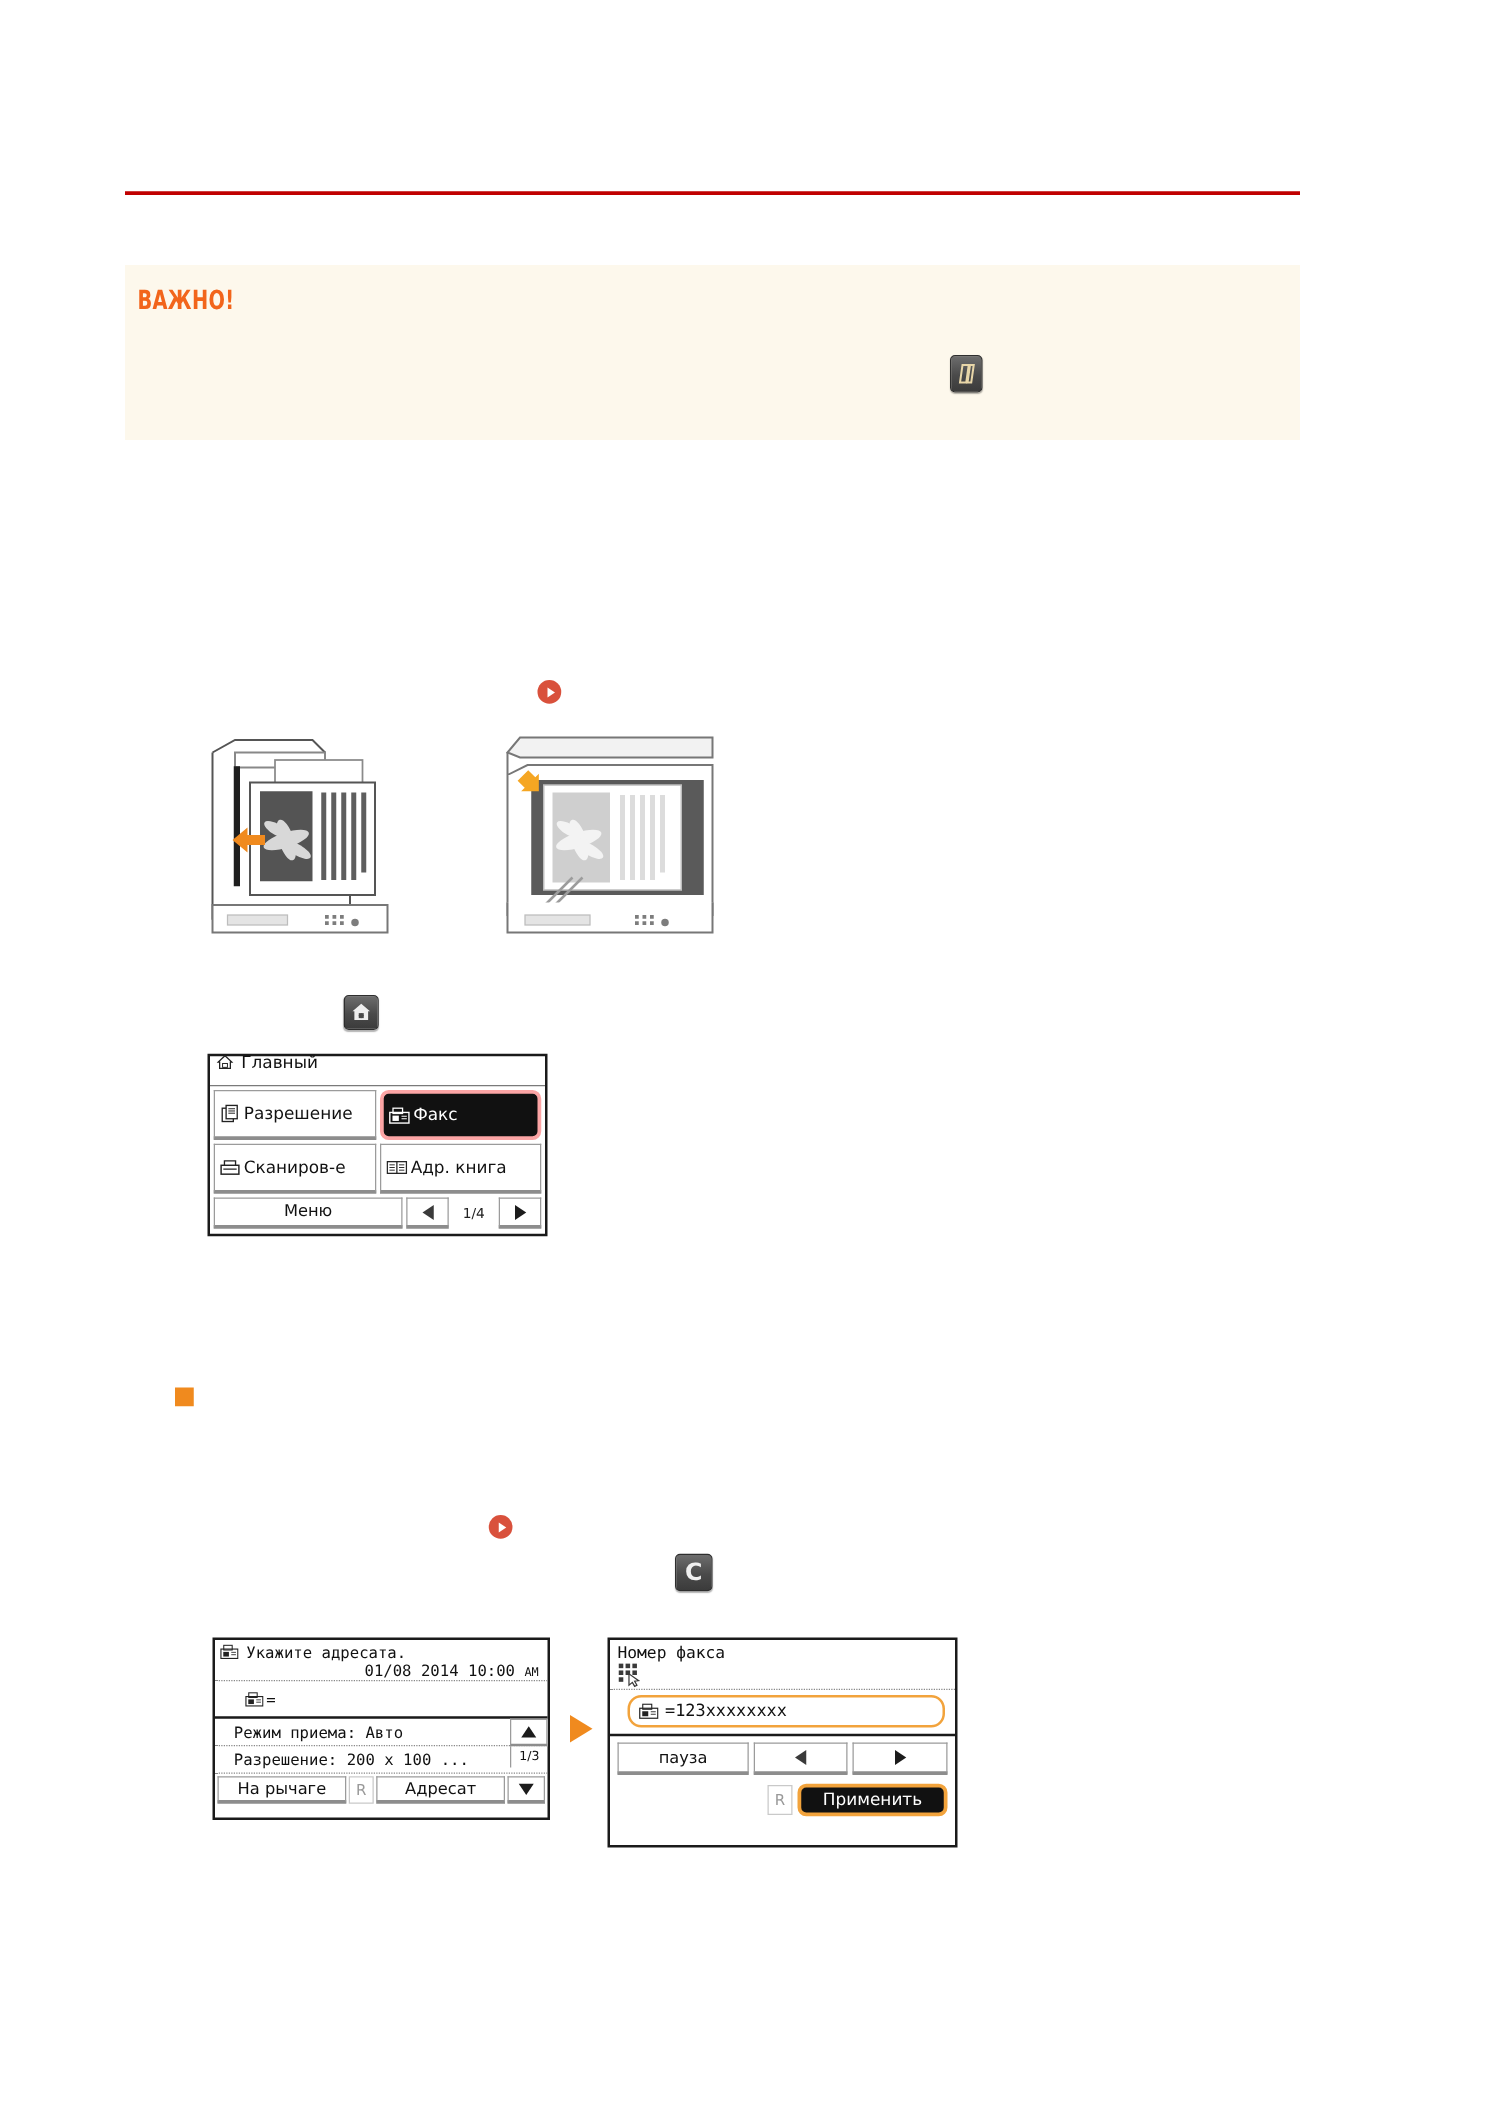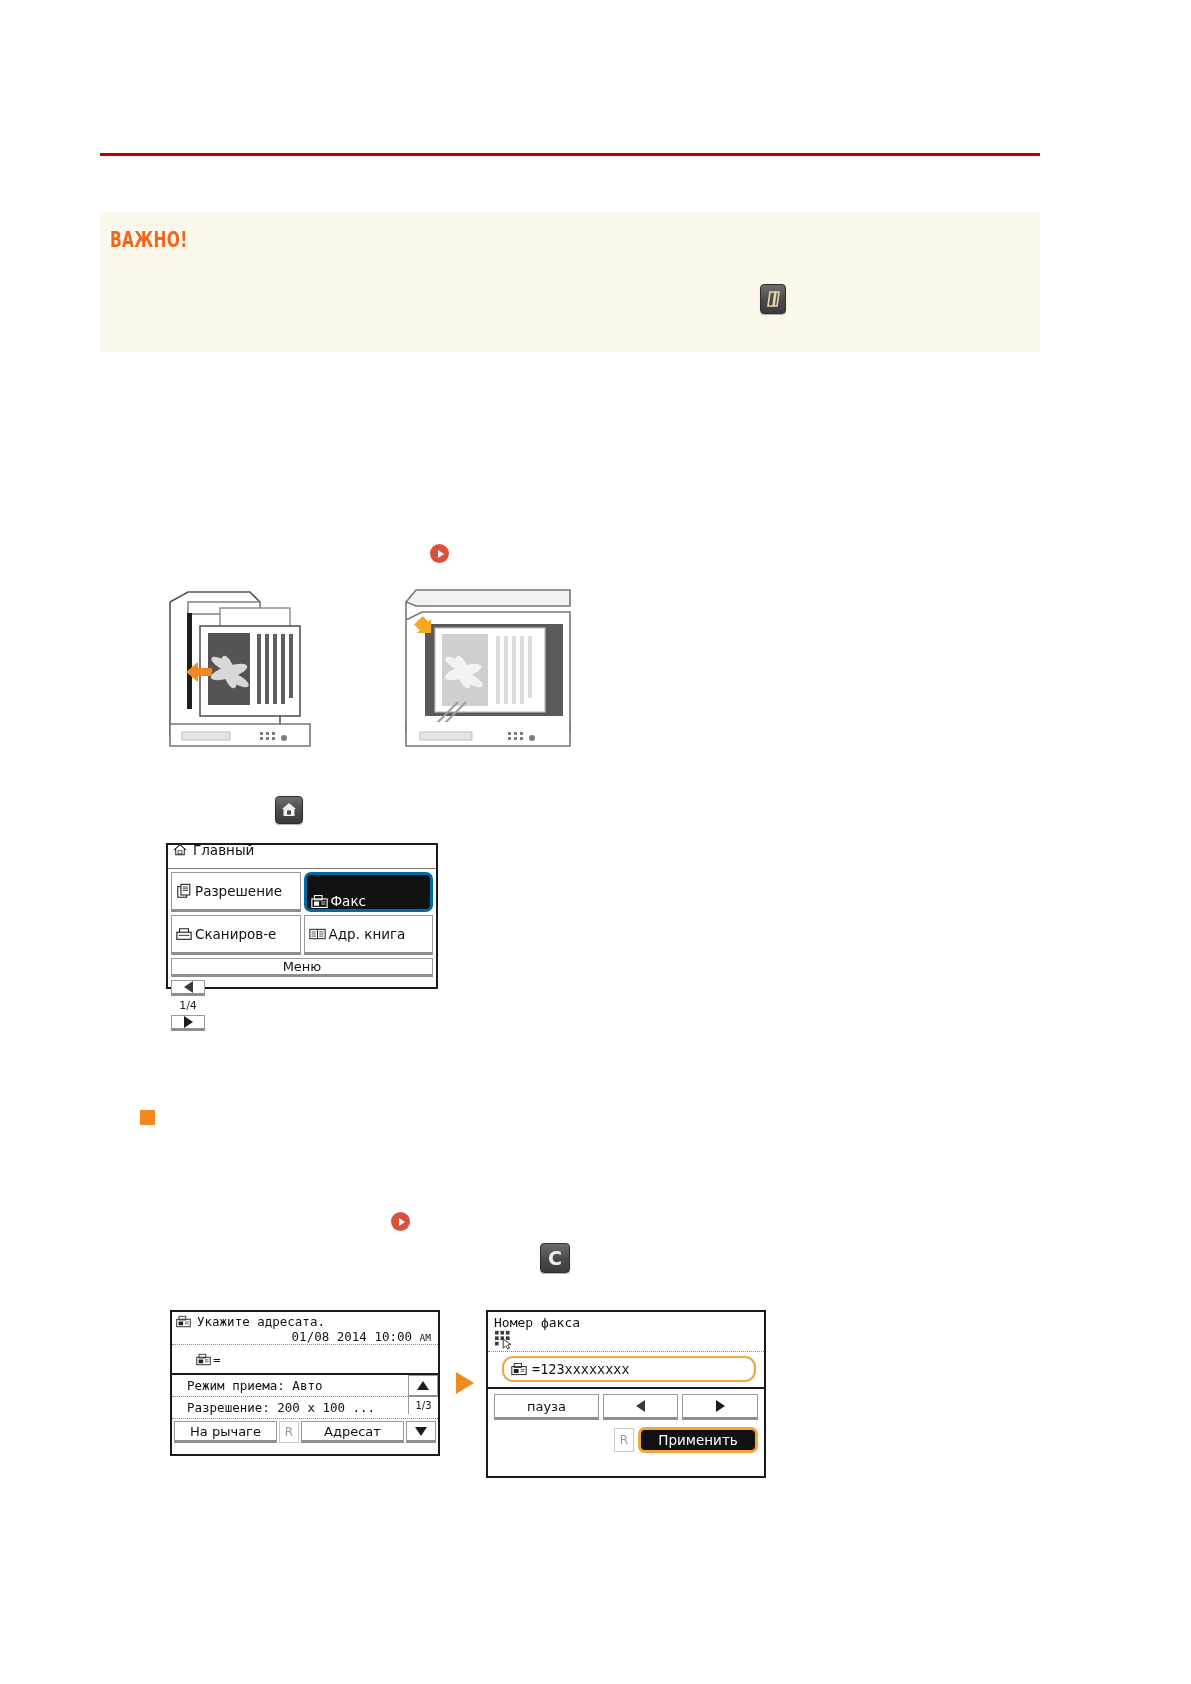--- a/index.html
+++ b/index.html
@@ -168,31 +168,29 @@
     padding-left: 4px;
     border: 1px solid #9b9b9b;
     border-bottom: 3px solid #8d8d8d;
     background: #ffffff;
     font-size: 13.5px;
     white-space: nowrap;
   }
   .home-tile.selected {
     background: #111111;
     color: #ffffff;
-    border: 3px solid #0369a1;
+    border: 3px solid #fca5a5;
     border-radius: 7px;
-    align-items: flex-end;
   }
   .home-bottom {
     display: flex;
     align-items: stretch;
     gap: 3px;
     padding: 0 3px 3px 3px;
     height: 28px;
-    flex-direction: column;
   }
   .lcd-btn {
     border: 1px solid #9b9b9b;
     border-bottom: 3px solid #8d8d8d;
     background: #ffffff;
     display: flex;
     align-items: center;
     justify-content: center;
     font-size: 13px;
   }

